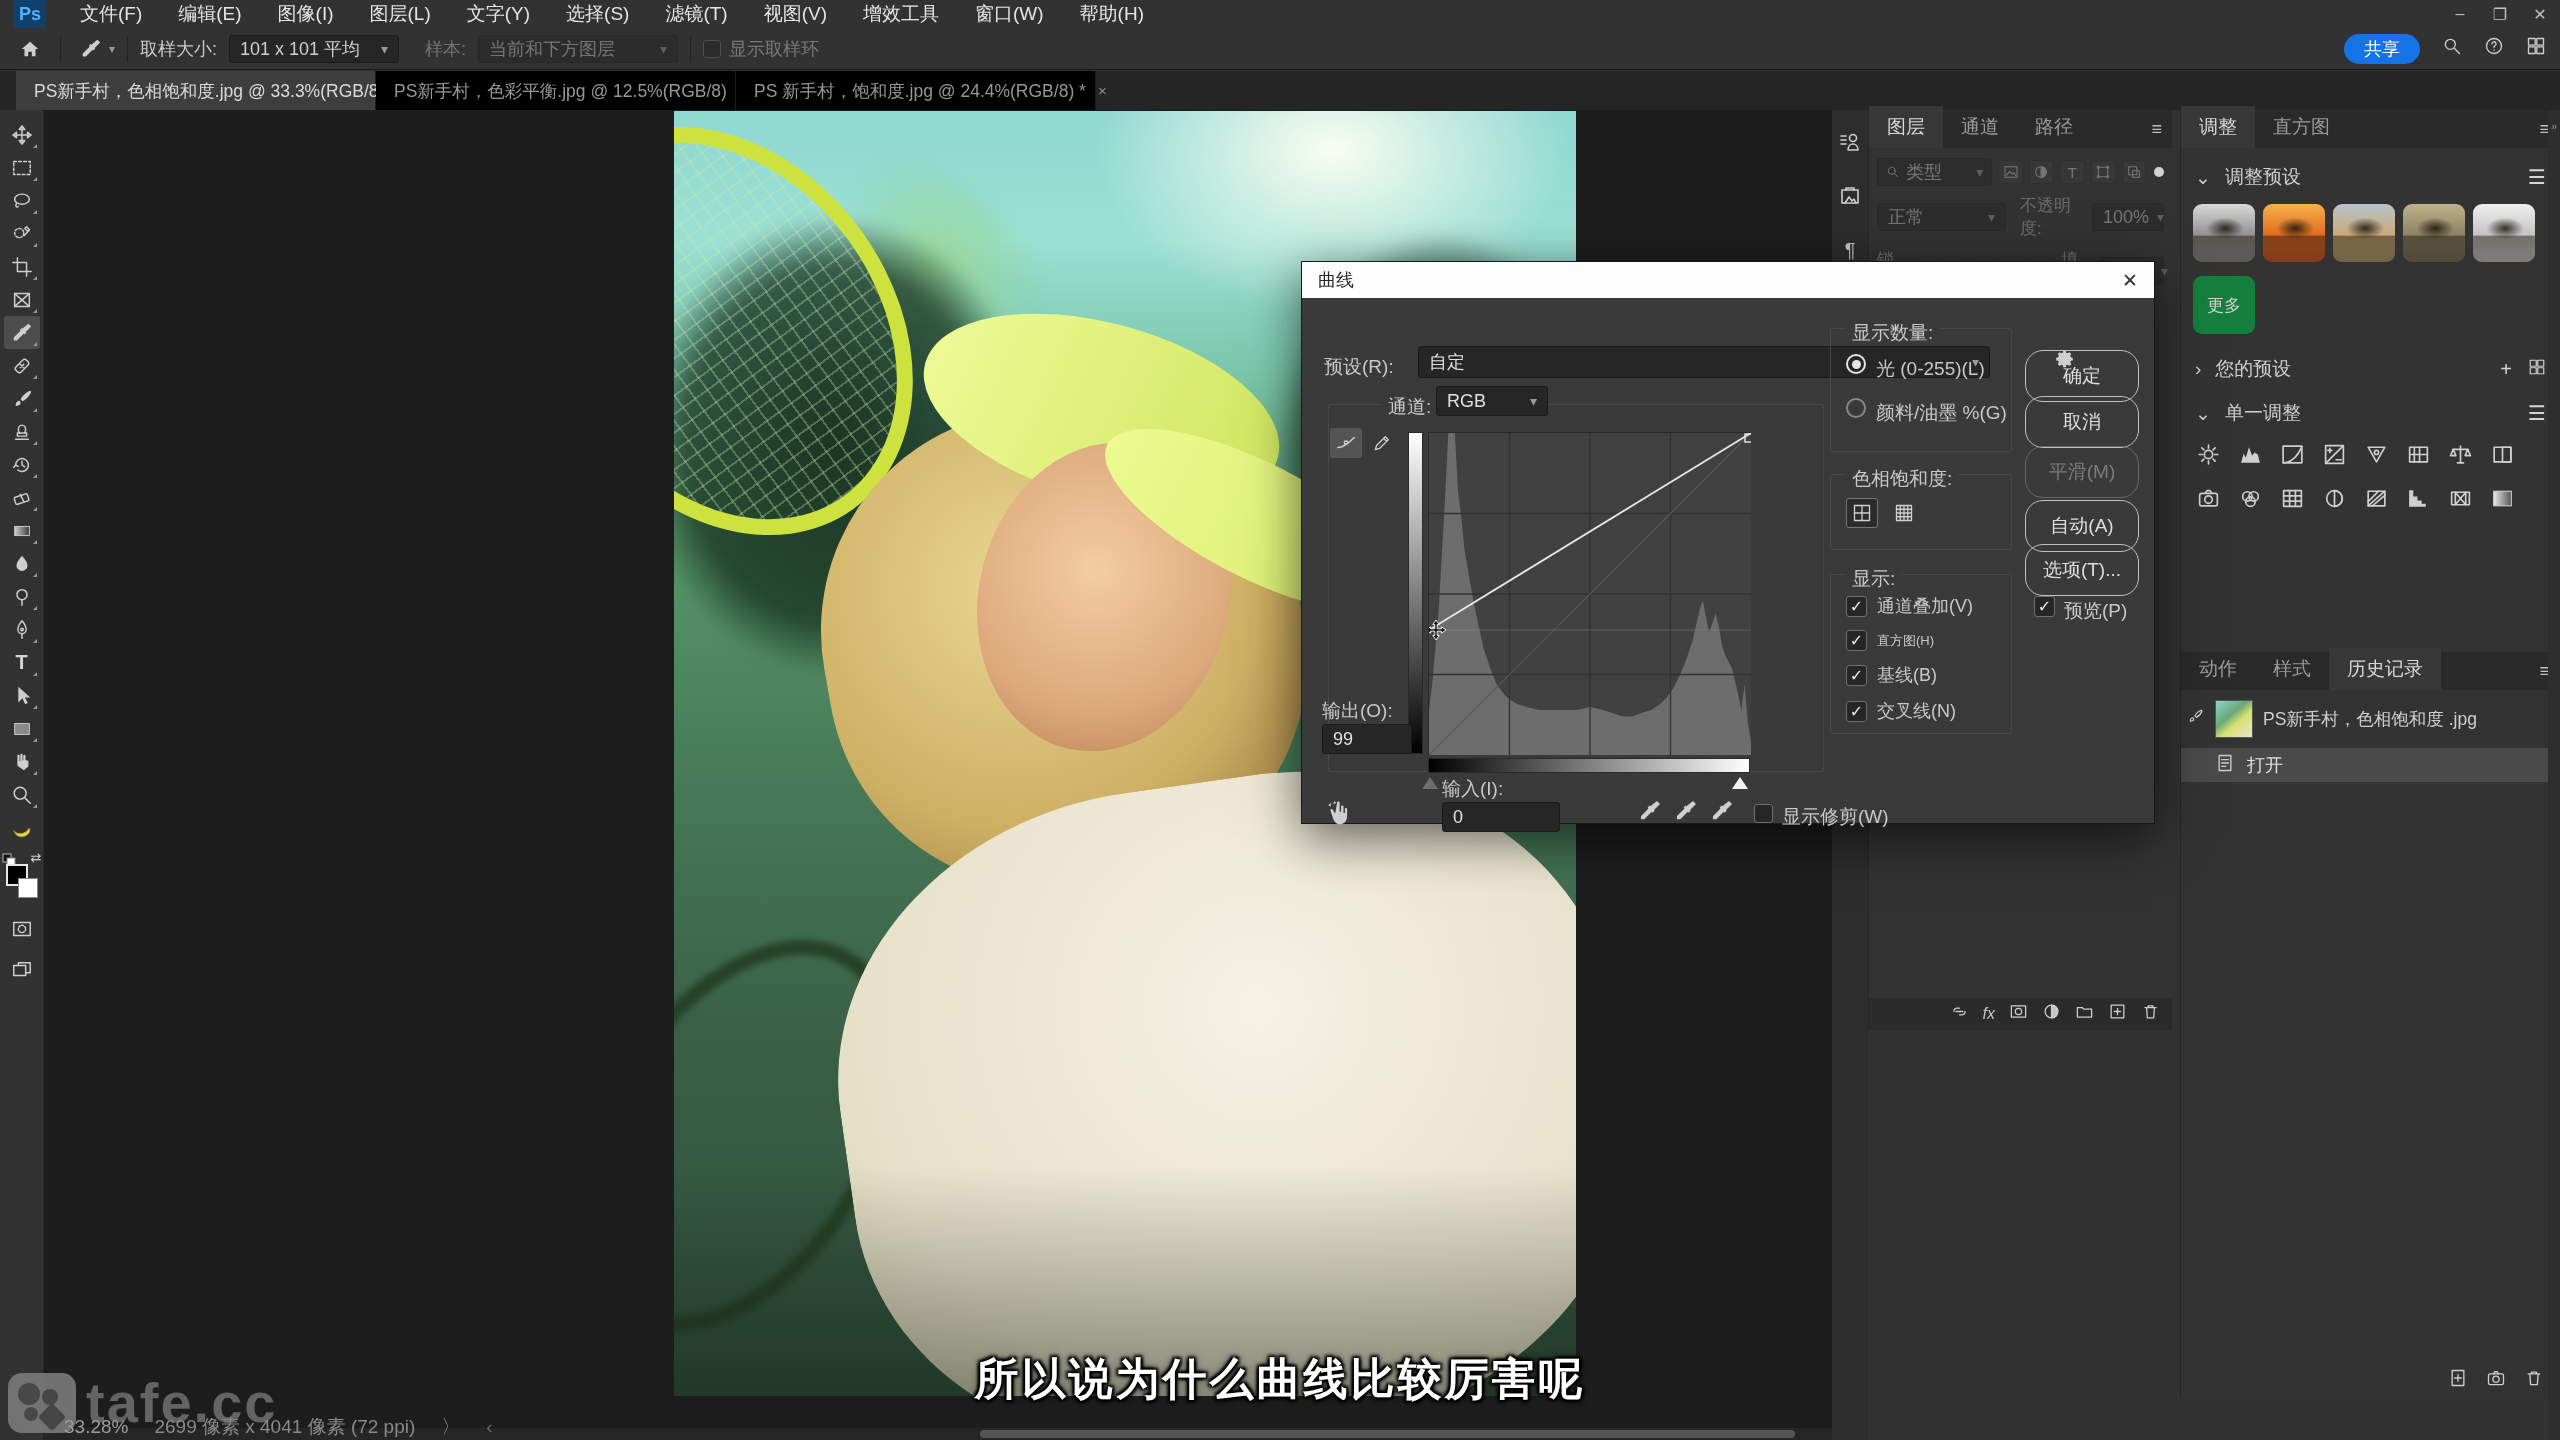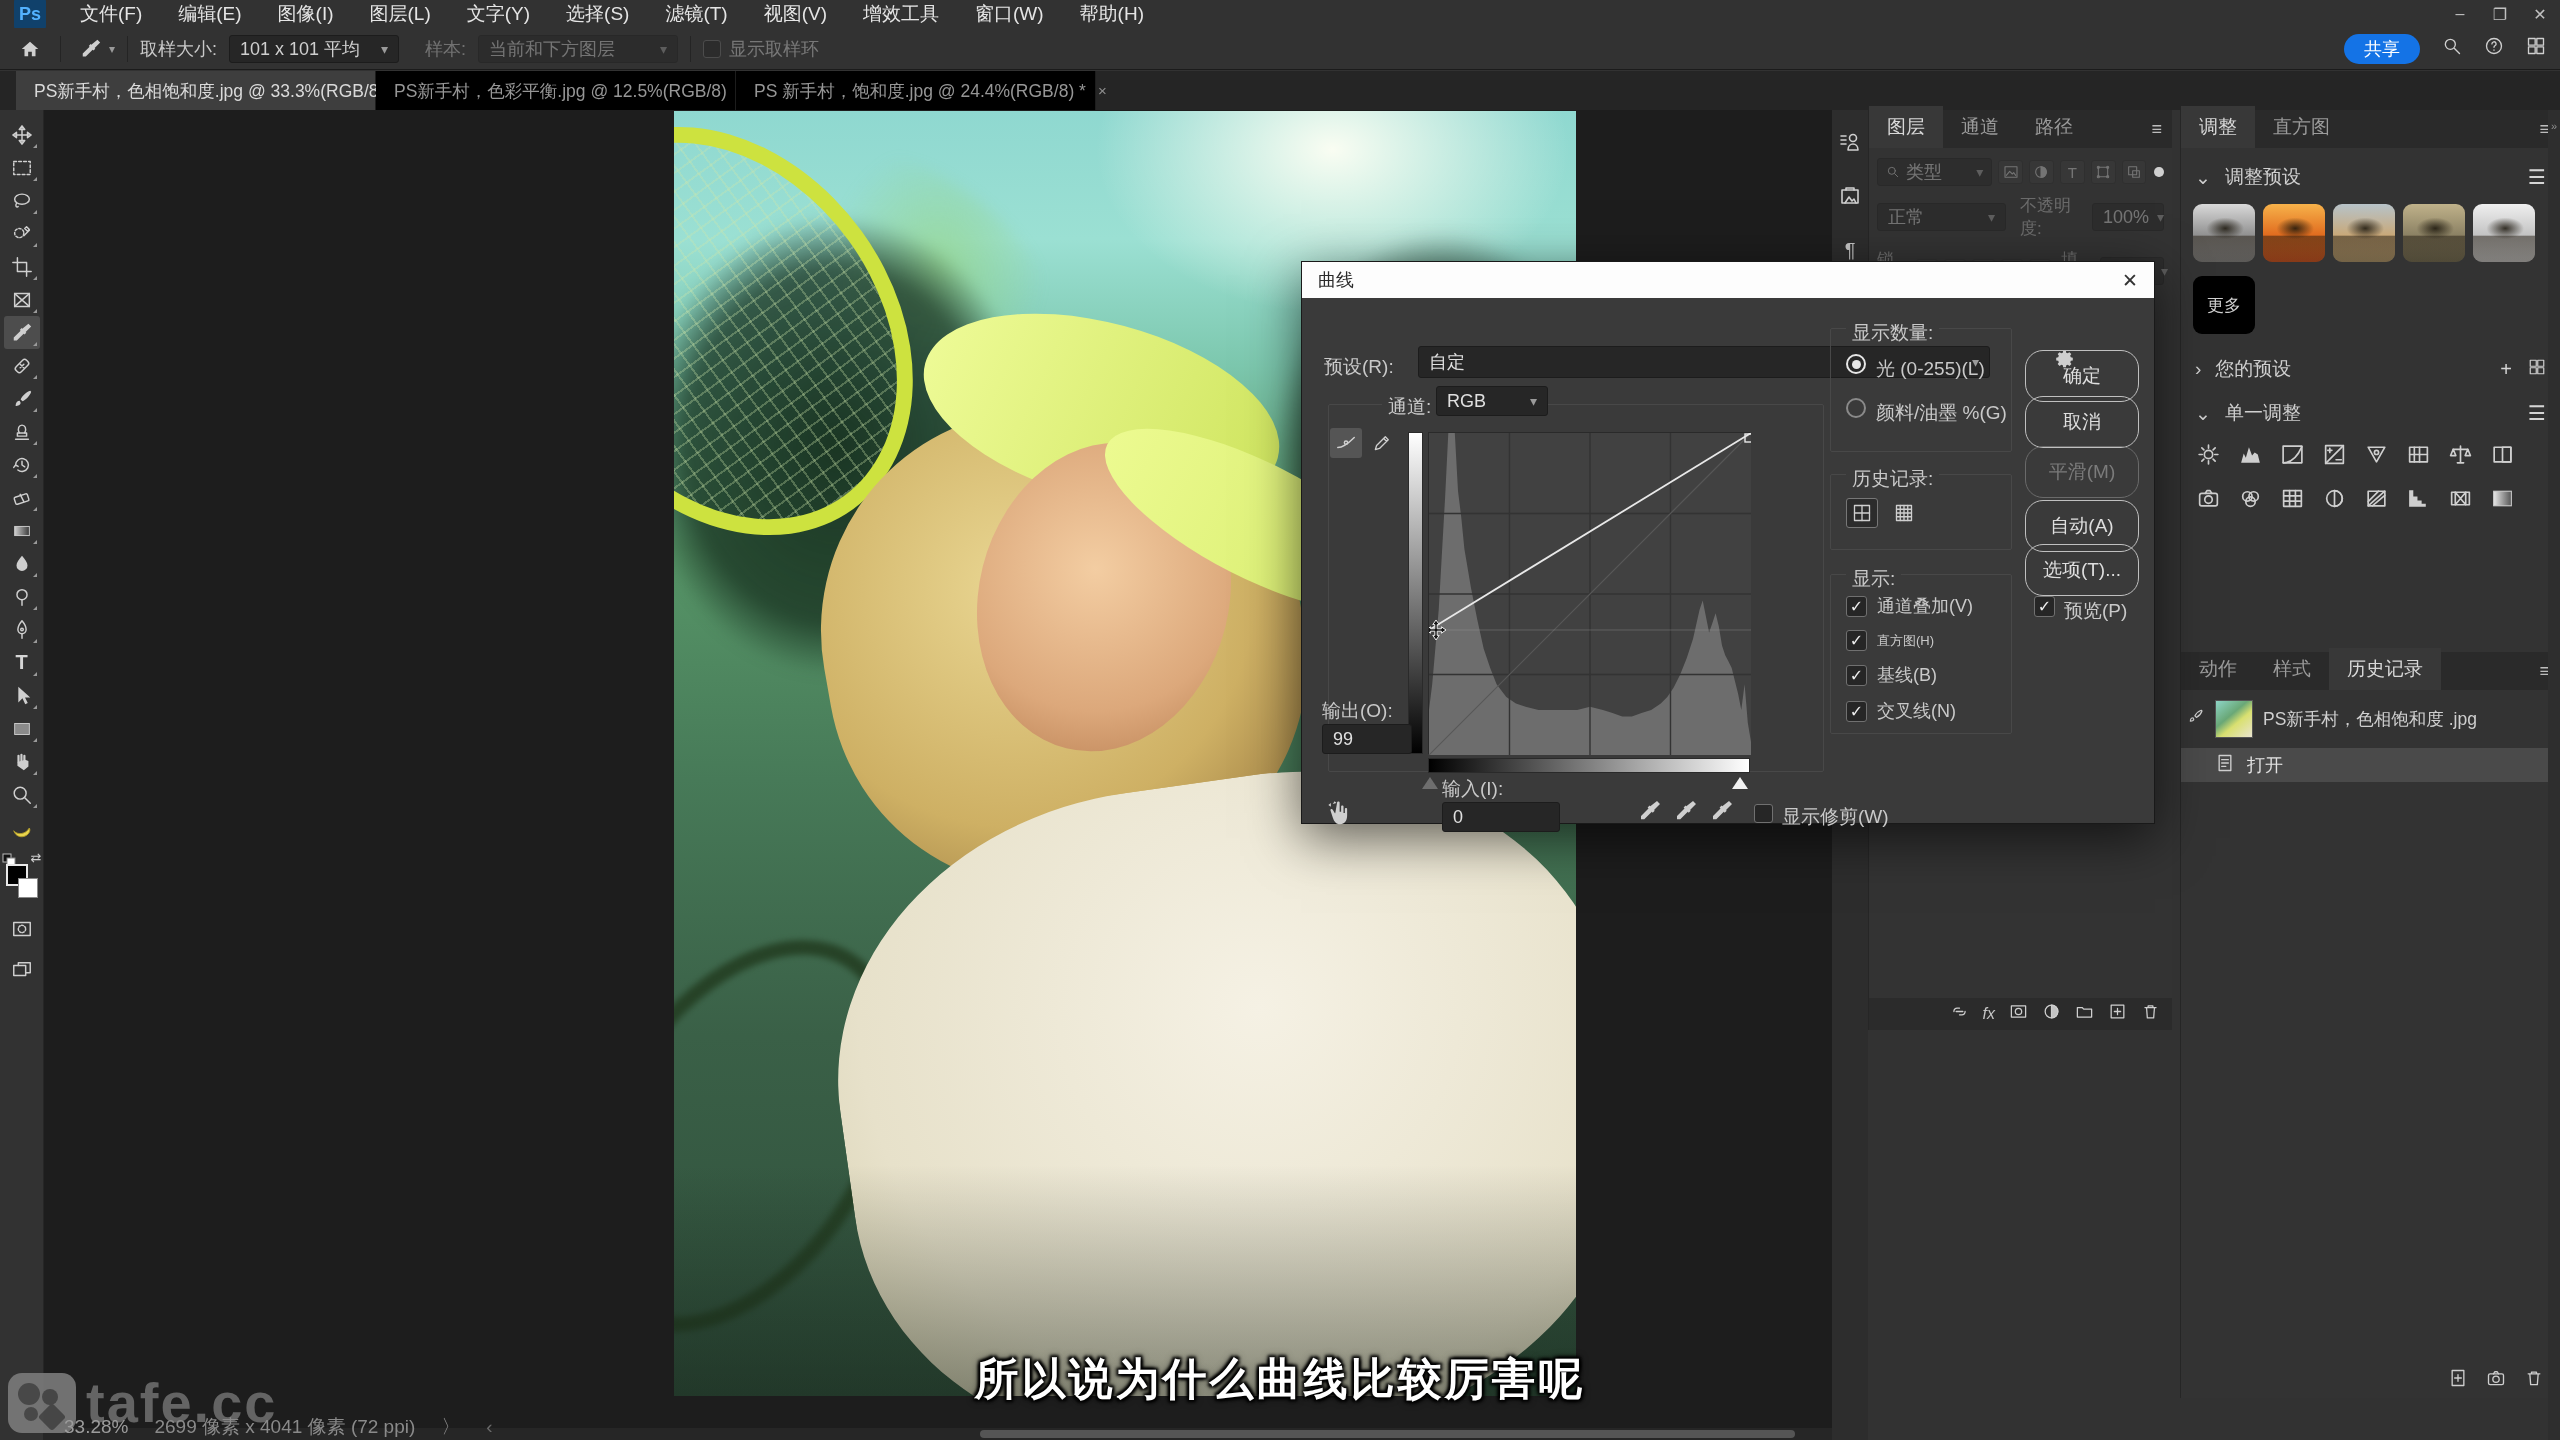--- a/index.html
+++ b/index.html
@@ -114,21 +114,21 @@
 #layers-bottom .fx{color:#c4c4c4;font-size:16px;font-style:italic}
 
 #adjust{left:2180px;top:110px;width:380px;height:542px}
 .secthead{display:flex;align-items:center;gap:14px;padding:16px 14px 8px;font-size:19px;color:#cfcfcf}
 .secthead .ham2{margin-left:auto;color:#d5d5d5;font-size:20px}
 #thumbs{display:flex;gap:8px;padding:6px 12px}
 .thumb{width:62px;height:58px;border-radius:9px;position:relative;overflow:hidden}
 .thumb:after{content:"";position:absolute;inset:0;background:
   radial-gradient(42% 26% at 52% 42%,rgba(25,20,10,.85),transparent 72%),
   linear-gradient(transparent 54%,rgba(35,28,18,.5) 55%,rgba(35,28,18,.25))}
-#more-tile{margin:8px 12px 0;width:62px;height:58px;border-radius:9px;background:#000000;
+#more-tile{margin:8px 12px 0;width:62px;height:58px;border-radius:9px;background:#15803d;
   display:flex;align-items:center;justify-content:center;font-size:17px;color:#d0d0d0}
 .ai{width:42px;height:36px;display:flex;align-items:center;justify-content:center}
 .ai svg{width:27px;height:25px}
 #single-grid{display:flex;flex-wrap:wrap;width:368px;padding:2px 6px;row-gap:8px}
 
 #history{left:2180px;top:652px;width:380px;height:746px}
 #hist-snap{display:flex;align-items:center;gap:10px;padding:10px 6px;font-size:17.5px;color:#cfcfcf}
 #snap-thumb{width:38px;height:38px;border:1px solid #555;background:
   linear-gradient(140deg,#8fd6c8 0%,#6aa877 40%,#d9e070 60%,#e9e4cf 100%)}
 #hist-open{display:flex;align-items:center;gap:12px;background:#4a4a4a;color:#e2e2e2;
@@ -877,21 +877,21 @@
       <div class="group" style="left:528px;top:30px;width:182px;height:124px"></div>
       <span class="dl" style="left:544px;top:22px;background:#3a3a3a;padding:0 6px">显示数量:</span>
       <span class="radio" style="position:absolute;left:544px;top:56px">
           <span class="dot"></span>
         </span>
       <span class="dl" style="left:574px;top:58px">光 (0-255)(L)</span>
       <span class="radio off" style="position:absolute;left:544px;top:100px"></span>
       <span class="dl" style="left:574px;top:102px">颜料/油墨 %(G)</span>
 
       <div class="group" style="left:528px;top:176px;width:182px;height:76px"></div>
-      <span class="dl" style="left:544px;top:168px;background:#3a3a3a;padding:0 6px">历史记录:</span>
+      <span class="dl" style="left:544px;top:168px;background:#3a3a3a;padding:0 6px">色相饱和度:</span>
       <div class="toolbtn sel" style="left:544px;top:200px;background:#2c2c2c;border:1px solid #777">
         <svg viewBox="0 0 24 24" class="s" width="20" height="20">
             <rect x="3" y="3" width="18" height="18"></rect>
             <path d="M12 3v18M3 12h18"></path>
           </svg>
       </div>
       <div class="toolbtn" style="left:586px;top:200px">
         <svg viewBox="0 0 24 24" class="s" width="20" height="20">
             <rect x="3" y="3" width="18" height="18"></rect>
             <path d="M7.5 3v18M12 3v18M16.5 3v18M3 7.5h18M3 12h18M3 16.5h18"></path>

